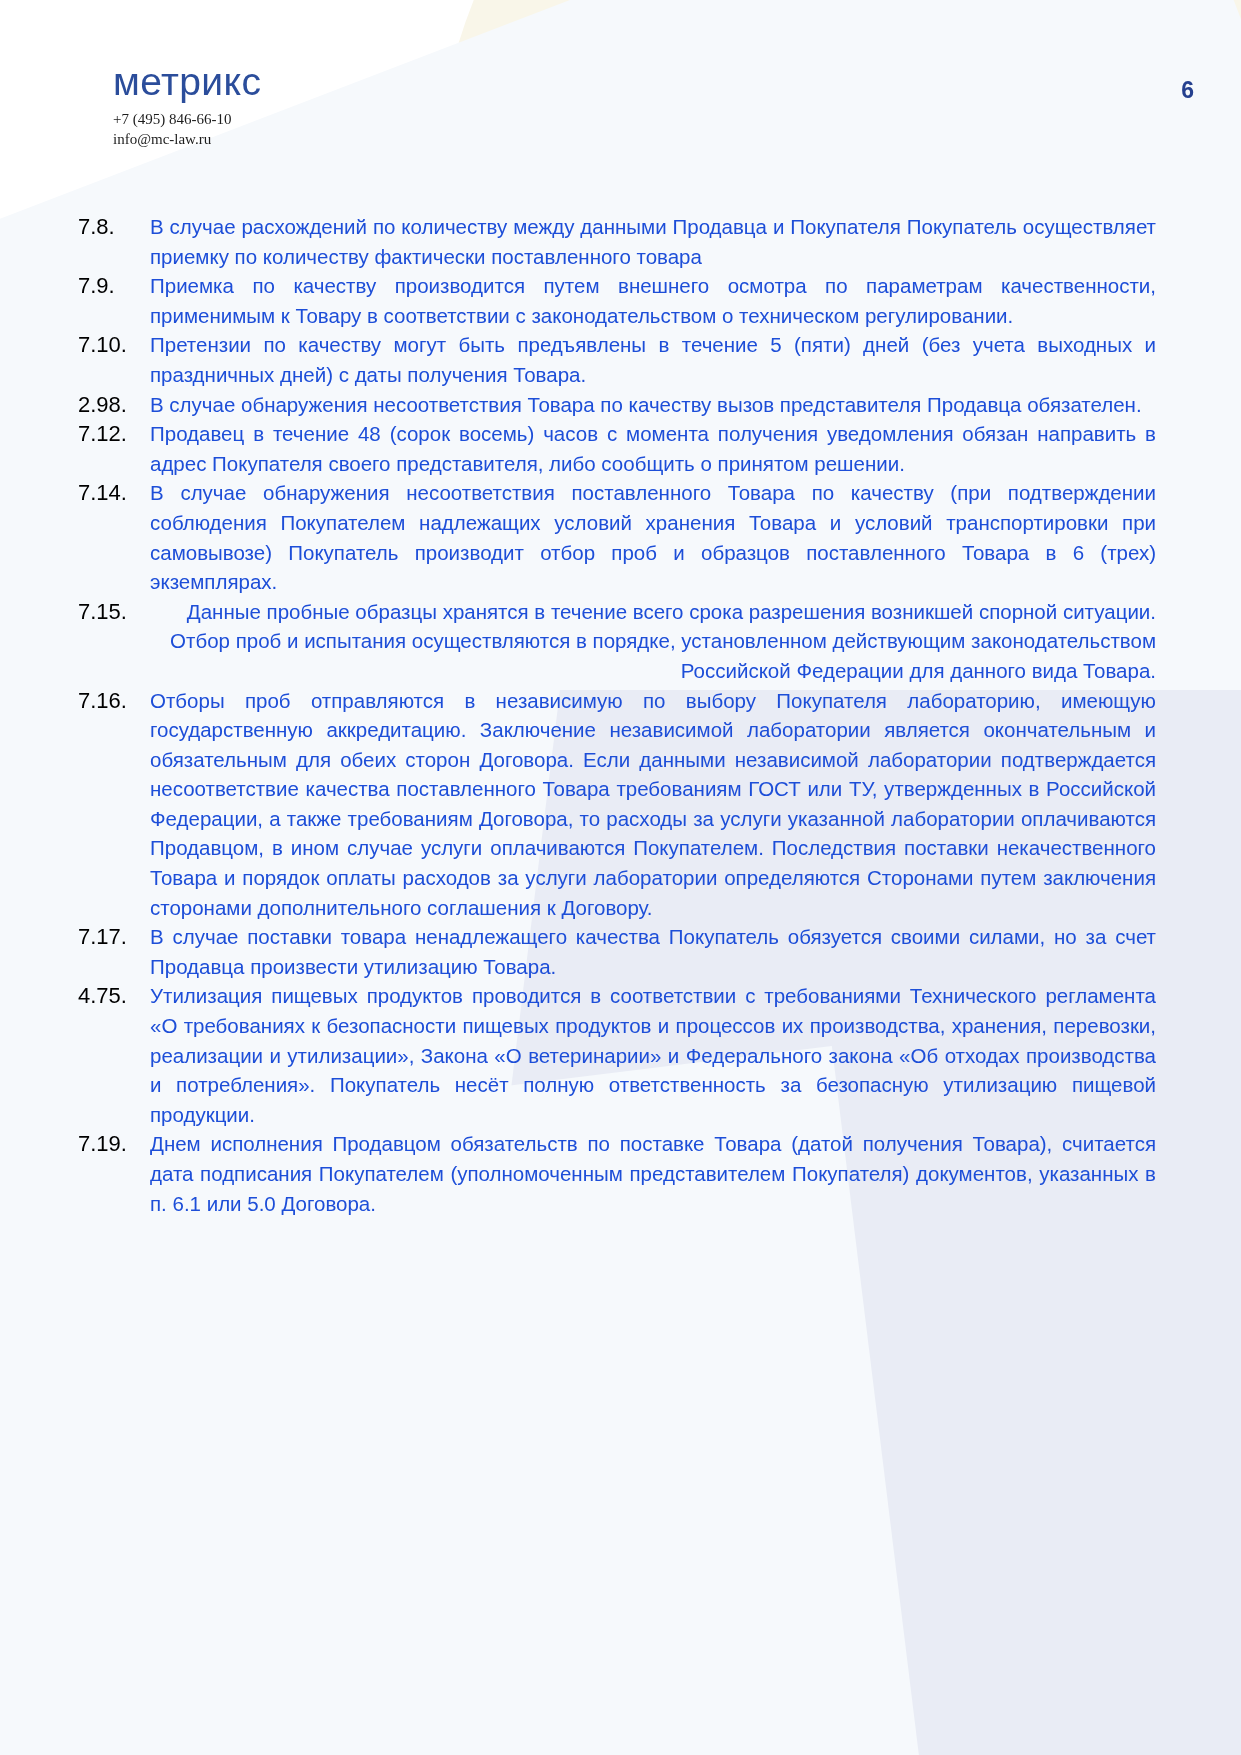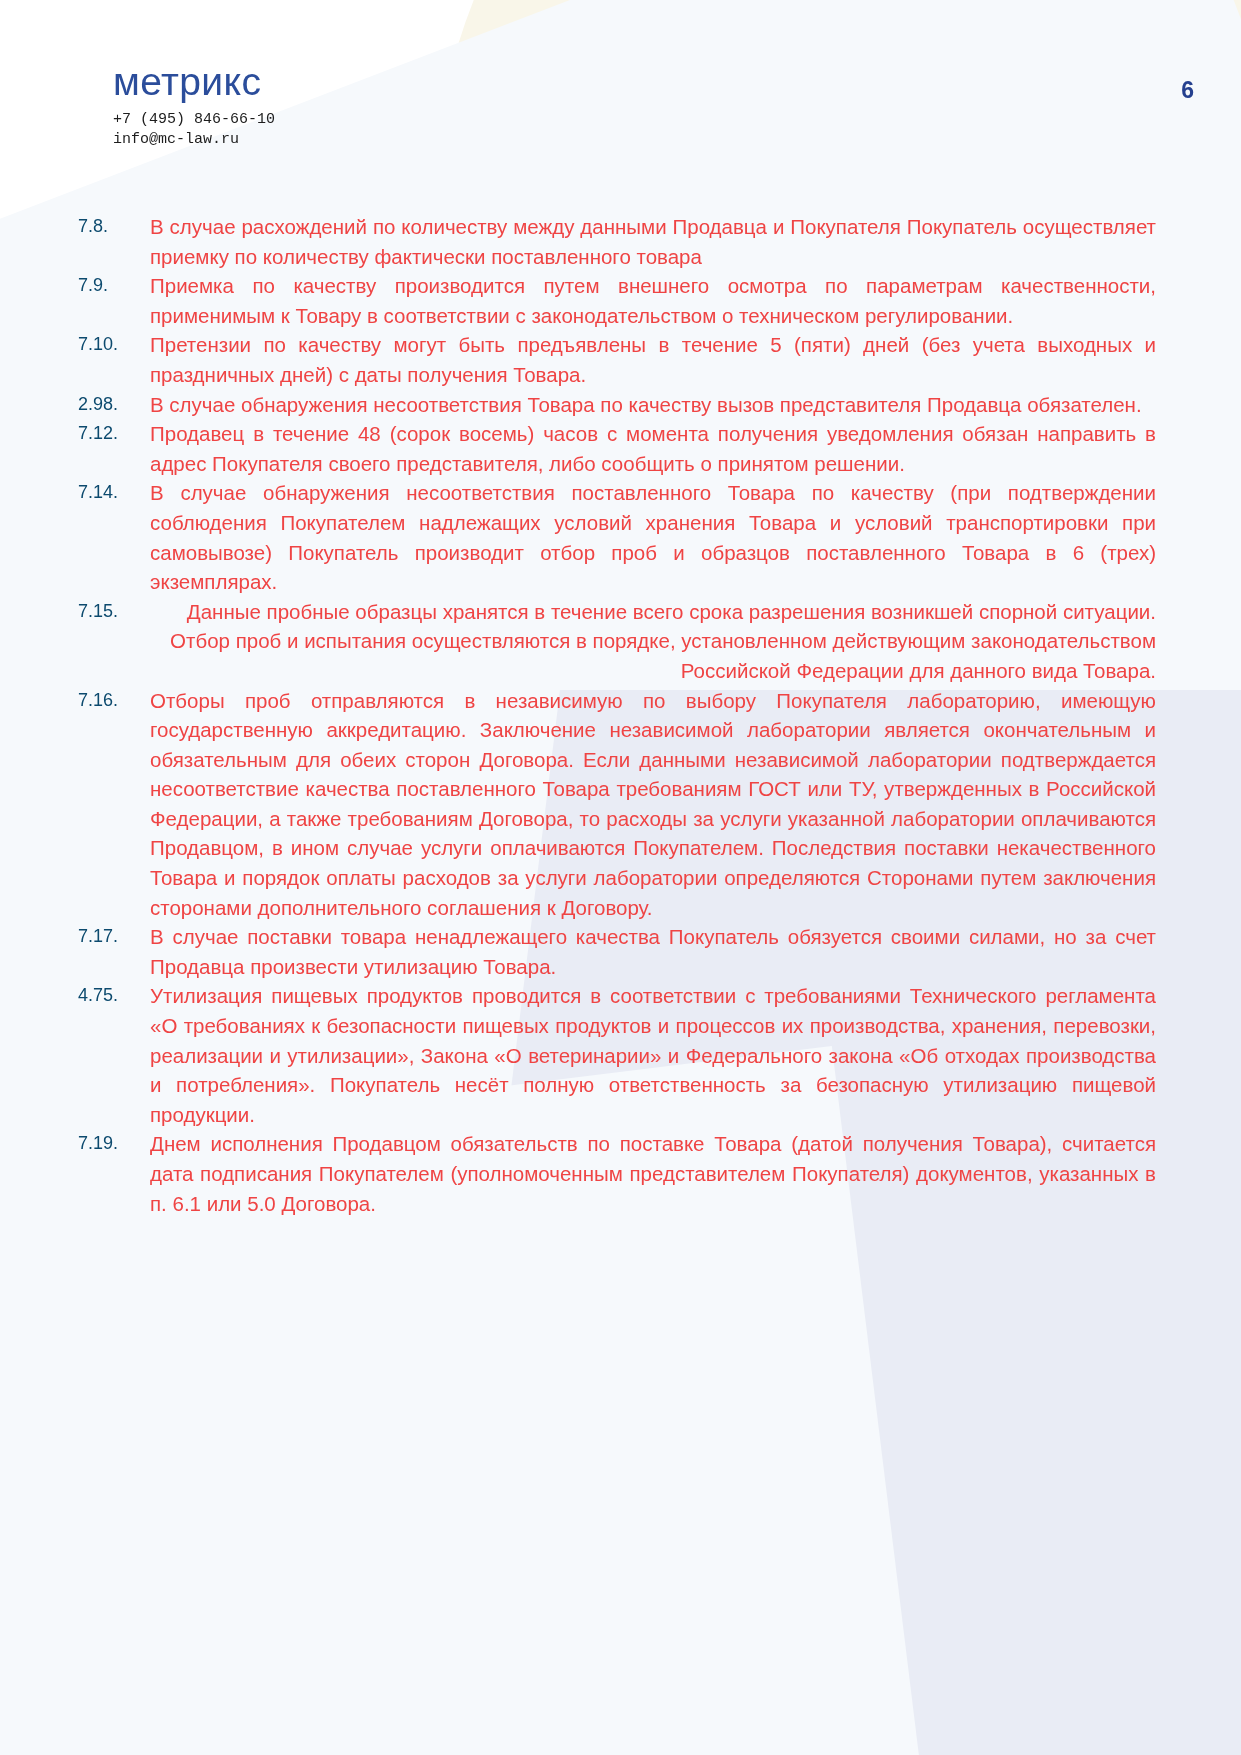--- a/index.html
+++ b/index.html
@@ -107,21 +107,21 @@
     font-size: 39px;
     font-weight: 500;
     letter-spacing: 0.4px;
     color: #2b4d9b;
     line-height: 1;
     margin: 0 0 9px 0;
     white-space: nowrap;
   }
 
   .brand-contact {
-    font-family: Liberation Mono, monospace;
+    font-family: Liberation Serif, serif;
     font-size: 15px;
     color: #1d1d1d;
     line-height: 1.32;
     white-space: nowrap;
   }
 
   .page-number {
     position: absolute;
     right: 88px;
     top: 67px;
@@ -142,31 +142,31 @@
 
   .clause {
     display: flex;
     align-items: flex-start;
     margin-bottom: 0;
   }
 
   .clause-num {
     flex: 0 0 72px;
     width: 72px;
-    font-size: 18px;
+    font-size: 22px;
     line-height: 29.6px;
-    color: #0c4a6e;
+    color: #000000;
     white-space: nowrap;
   }
 
   .clause-text {
     flex: 1 1 auto;
     font-size: 20.5px;
     line-height: 29.6px;
-    color: #ef4444;
+    color: #1d4ed8;
     text-align: justify;
     text-justify: inter-word;
     hyphens: none;
   }
 
   .clause-text.left-aligned {
     text-align: right;
   }
 </style>
 </head>

